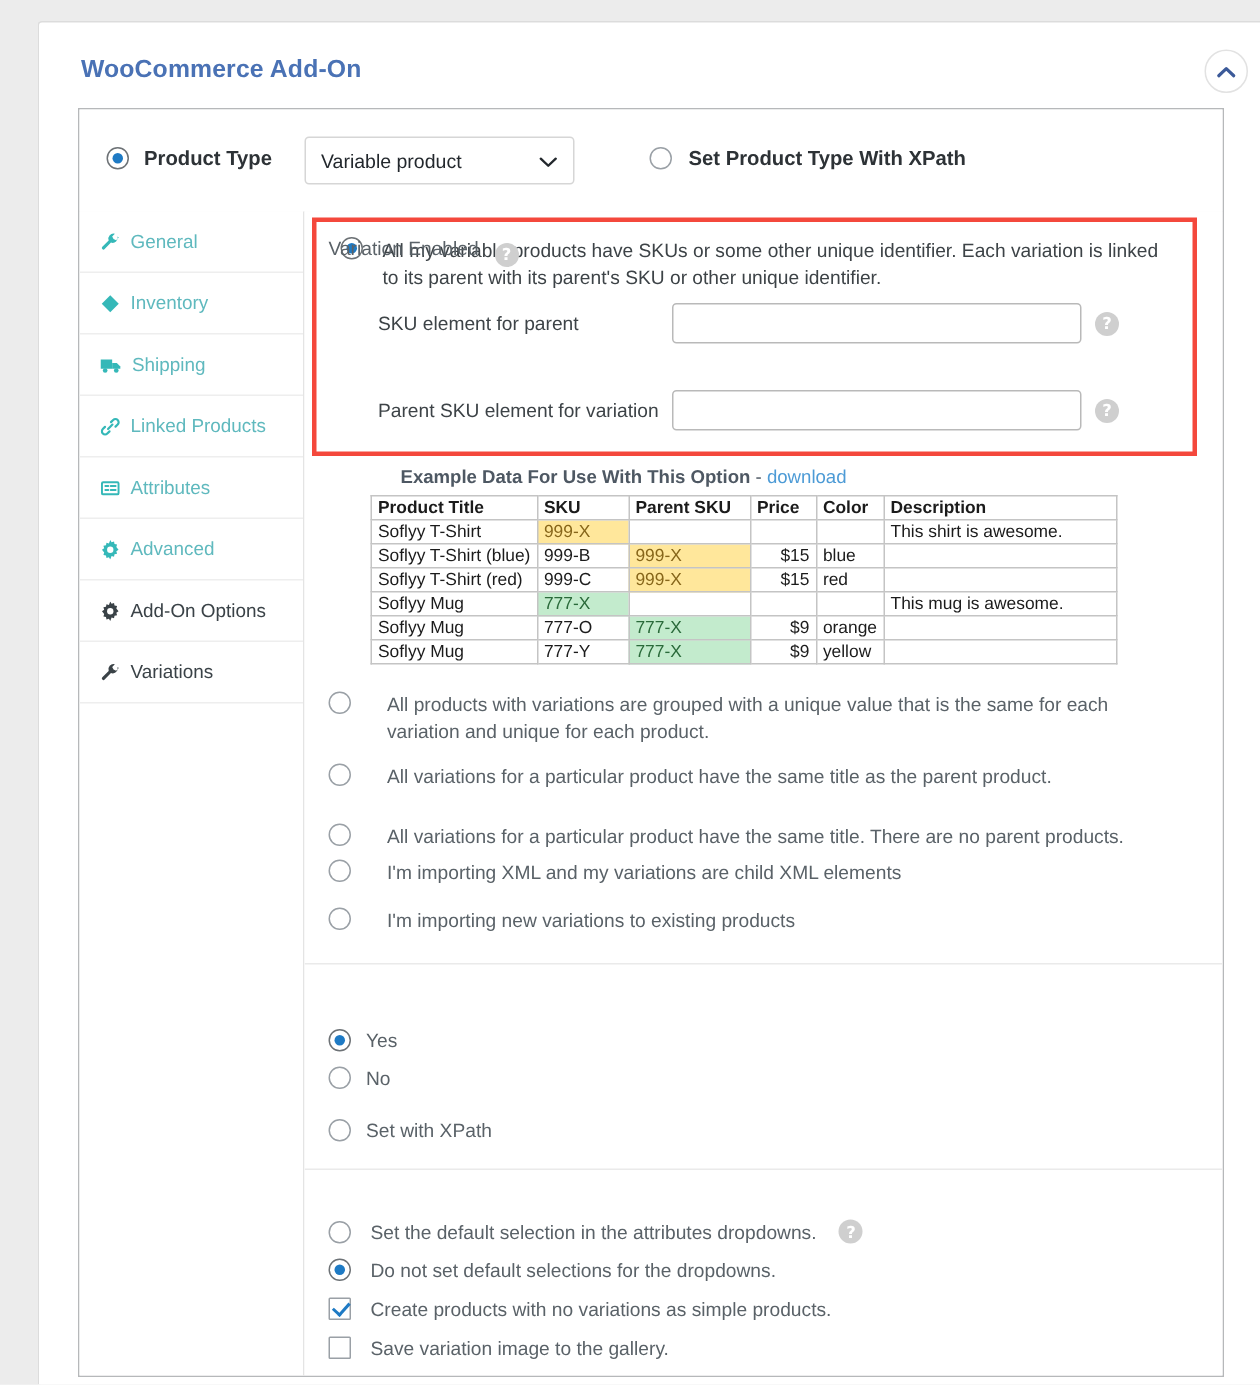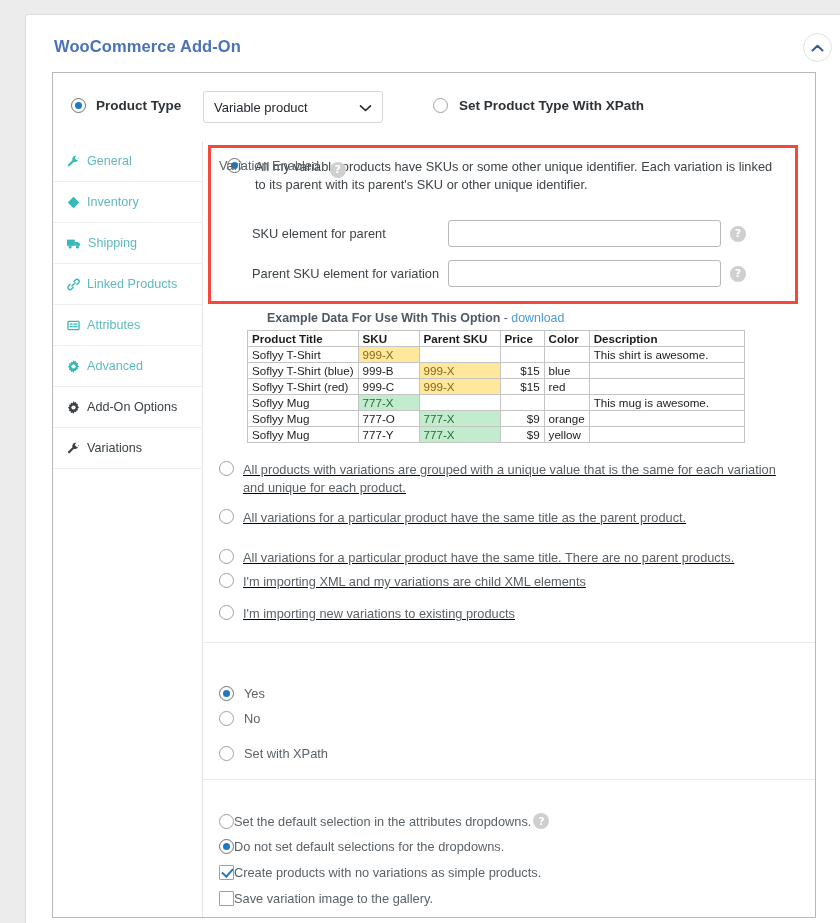--- a/index.html
+++ b/index.html
@@ -244,23 +244,22 @@
   #example-table .c3 { width: 44px; text-align: right; }
   #example-table .c4 { width: 43px; }
   #example-table .c5 { width: 155px; }
   #example-table th.c3 { text-align: left; }
   .hl-yellow { background: #ffe79b; color: #87661a; }
   .hl-green  { background: #c3ebcd; color: #2a6a3a; }
 
   
   .opt-row {
     position: absolute;
-    display: flex; gap: 9px;
+    display: flex; gap: 24px;
     left: 16px;
-    text-decoration: underline;
   }
   .opt-text {
     font-size: 12.8px; color: #5a6268; line-height: 1.42;
   }
 
   
   .divider {
     position: absolute;
     left: 0; right: 0;
     height: 1px;
@@ -277,21 +276,21 @@
     position: absolute;
     left: 16px;
     display: flex; align-items: center; gap: 10px;
   }
   .ve-text { font-size: 12.8px; color: #5a6268; }
 
   
   .bot-row {
     position: absolute;
     left: 16px;
-    display: flex; align-items: center; 
+    display: flex; align-items: center; gap: 13px;
   }
   .bot-text { font-size: 12.8px; color: #5a6268; }
 </style>
 </head>
 <body>
 
 <div id="card">
 
   <div id="card-header">
     <div id="panel-title">WooCommerce Add-On</div>
@@ -412,21 +411,21 @@
       </div>
 
       <div id="content">
 
         <div id="sku-block">
           <div id="sku-opt-row">
             <span class="radio checked"></span>
             <span id="sku-opt-text">All my variable products have SKUs or some other unique identifier. Each variation is linked to its parent with its parent's SKU or other unique identifier.</span>
           </div>
 
-          <div class="field-row" style="top:72px;">
+          <div class="field-row" style="top:54px;">
             <span class="field-label">SKU element for parent</span>
             <input class="text-input" type="text" value="" placeholder="" style="">
             <span class="help-icon">?</span>
           </div>
 
           <div class="field-row" style="top:112px;">
             <span class="field-label">Parent SKU element for variation</span>
             <input class="text-input" type="text" value="" placeholder="" style="">
             <span class="help-icon">?</span>
           </div>

